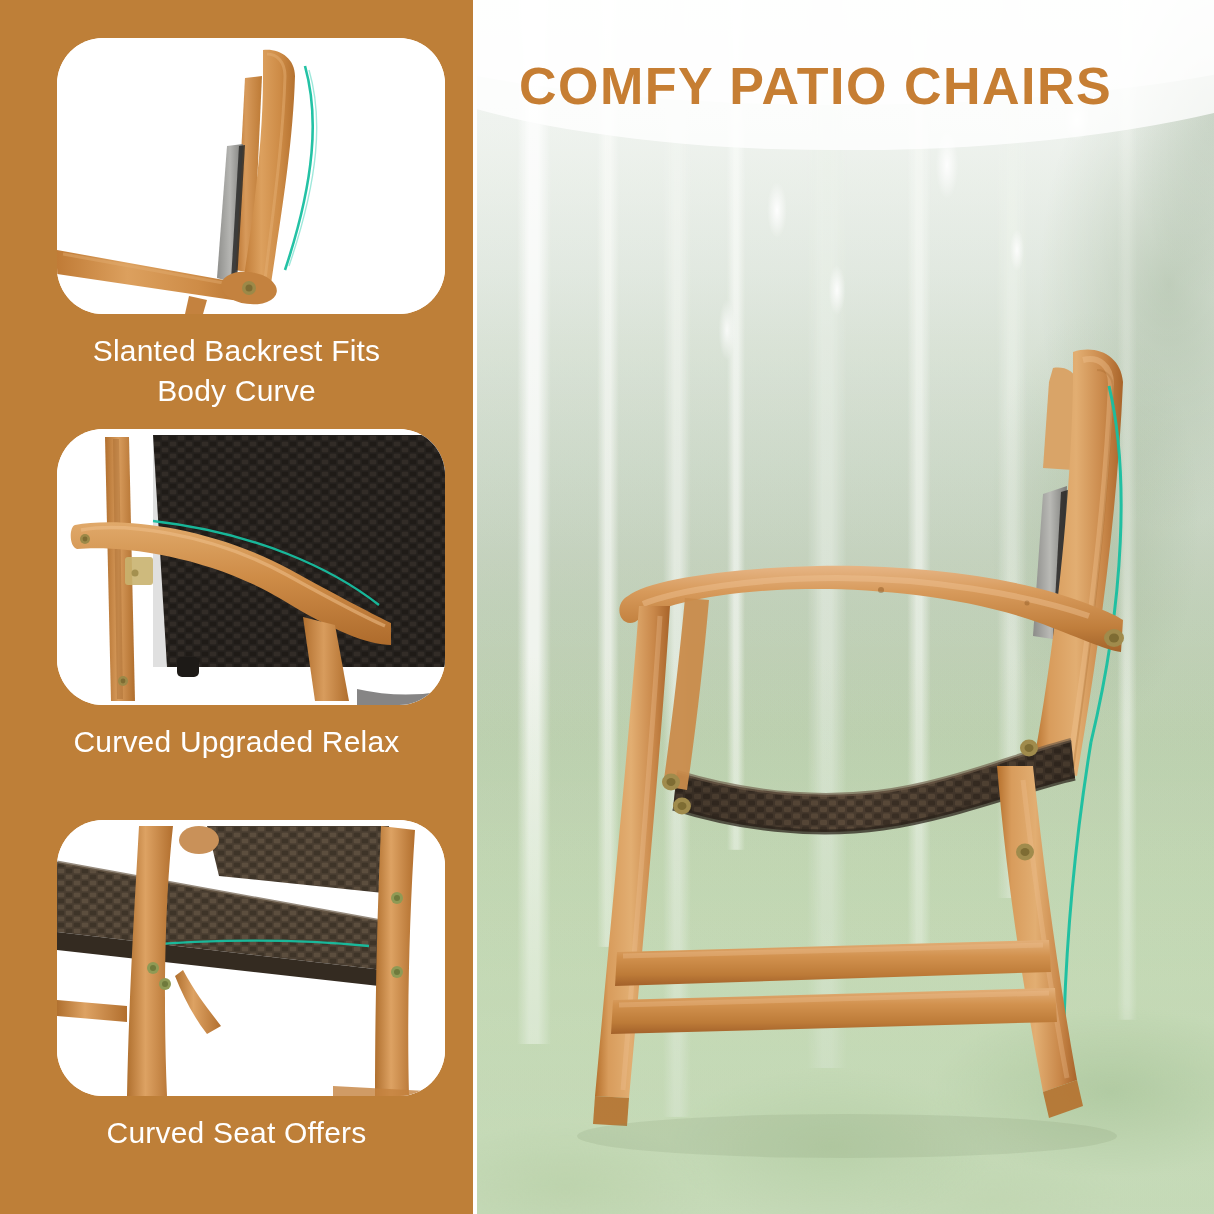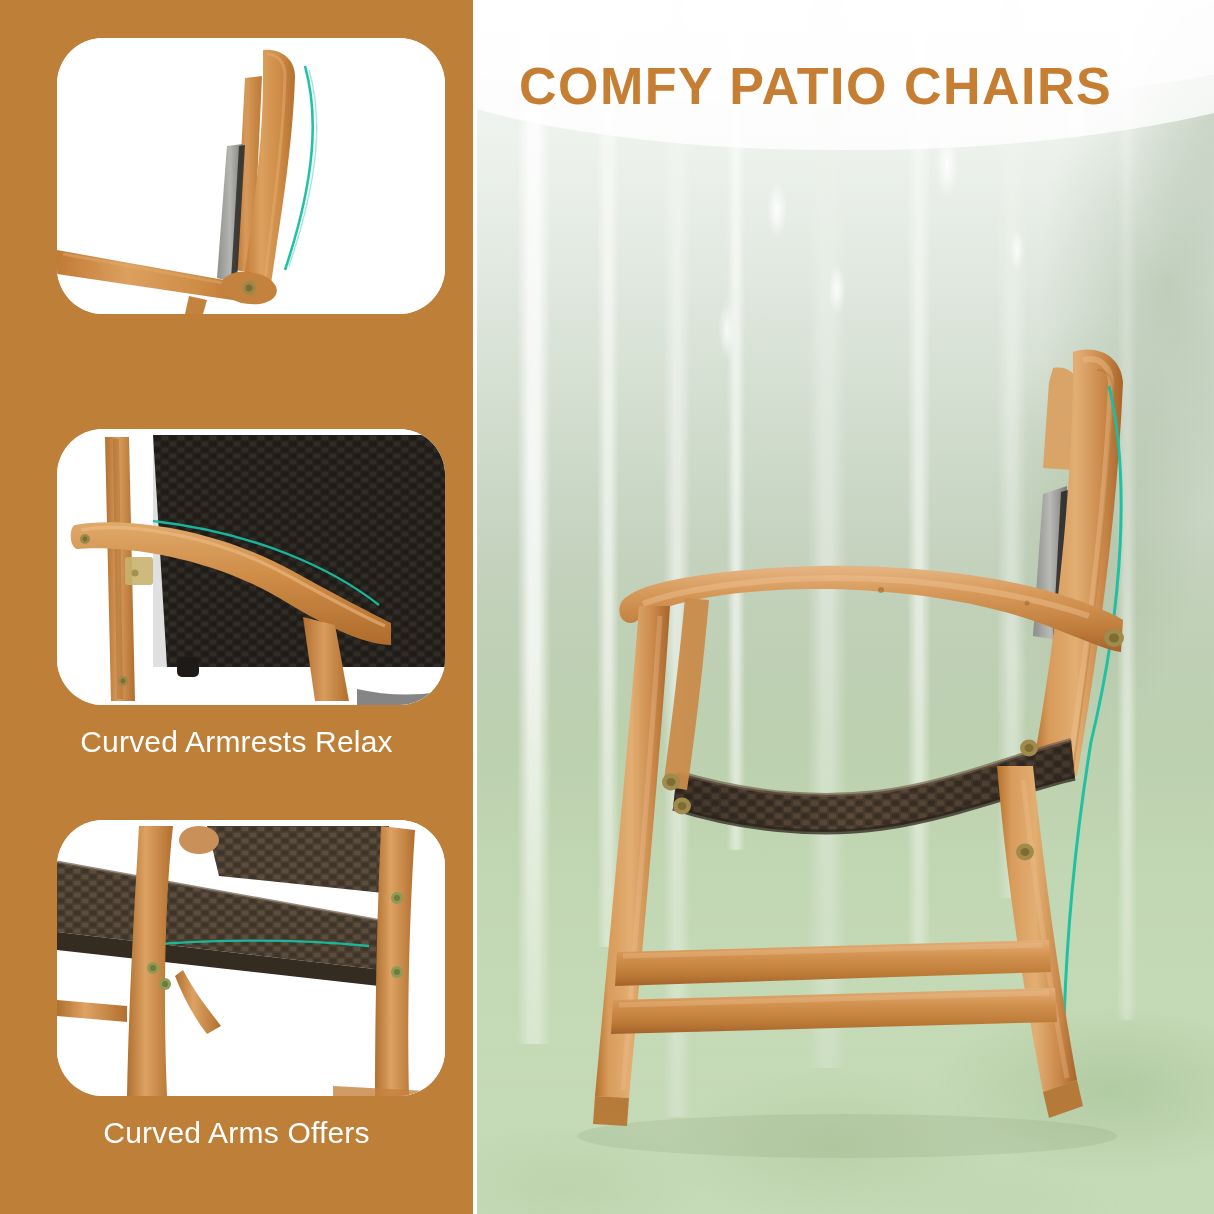--- a/index.html
+++ b/index.html
@@ -222,20 +222,24 @@
         <path d="M6 216 L194 250" stroke="#E3AE72" stroke-width="3" fill="none" opacity="0.45"></path>
 
         <ellipse cx="192" cy="250" rx="28" ry="16" fill="#C4823F" transform="rotate(8 192 250)"></ellipse>
         <circle cx="192" cy="250" r="7" fill="#9C8948"></circle>
         <circle cx="192" cy="250" r="3.5" fill="#7E6C33"></circle>
 
         <path d="M132 258 L150 262 L146 276 L128 276 Z" fill="#C4823F"></path>
       </svg>
     </div>
 
+    <div class="caption" id="caption-1">
+      <div>Slanted Backrest Fits</div>
+      <div>Body Curve</div>
+    </div>
 
     <div class="feature-card" id="card-2">
       <svg class="thumb-art" viewBox="0 0 388 276">
         <defs>
           <pattern id="weaveDark" width="16" height="12" patternUnits="userSpaceOnUse">
             <rect width="16" height="12" fill="#2B2622"></rect>
             <rect x="0.8" y="0.8" width="6.4" height="4.4" rx="1" fill="#3A332D"></rect>
             <rect x="8.8" y="6.8" width="6.4" height="4.4" rx="1" fill="#3A332D"></rect>
             <rect x="8.8" y="0.8" width="6.4" height="4.4" rx="1" fill="#241F1B"></rect>
             <rect x="0.8" y="6.8" width="6.4" height="4.4" rx="1" fill="#241F1B"></rect>
@@ -277,21 +281,21 @@
         <path d="M246 188 L278 196 L292 272 L258 272 Z" fill="url(#post2)"></path>
 
         <circle cx="66" cy="252" r="5" fill="#9C8948"></circle>
         <circle cx="66" cy="252" r="2.4" fill="#7E6C33"></circle>
 
         <path d="M300 260 Q 344 270 388 262 L388 276 L300 276 Z" fill="#232020" opacity="0.55"></path>
       </svg>
     </div>
 
     <div class="caption" id="caption-2">
-      <div>Curved Armrests Relax</div>
+      <div>Curved Upgraded Relax</div>
     </div>
 
     <div class="feature-card" id="card-3">
       <svg class="thumb-art" viewBox="0 0 388 276">
         <defs>
           <pattern id="weaveBrown" width="16" height="12" patternUnits="userSpaceOnUse">
             <rect width="16" height="12" fill="#4A3E31"></rect>
             <rect x="0.8" y="0.8" width="6.4" height="4.4" rx="1" fill="#5C4E3E"></rect>
             <rect x="8.8" y="6.8" width="6.4" height="4.4" rx="1" fill="#5C4E3E"></rect>
             <rect x="8.8" y="0.8" width="6.4" height="4.4" rx="1" fill="#3E3428"></rect>
@@ -331,21 +335,21 @@
 
         <path d="M0 180 L70 186 L70 202 L0 196 Z" fill="url(#leg3)"></path>
 
         <path d="M276 266 L388 272 L388 276 L276 276 Z" fill="#C4823F" opacity="0.8"></path>
 
         <ellipse cx="142" cy="20" rx="20" ry="14" fill="#C99159"></ellipse>
       </svg>
     </div>
 
     <div class="caption" id="caption-3">
-      <div>Curved Arms Offers</div>
+      <div>Curved Seat Offers</div>
     </div>
   </div>
 
   <div id="main-image">
 
     <div class="forest-base"></div>
     <div class="trunks"></div>
     <div class="canopy-right"></div>
     <div class="sky-gaps"></div>
     <div class="undergrowth"></div>

